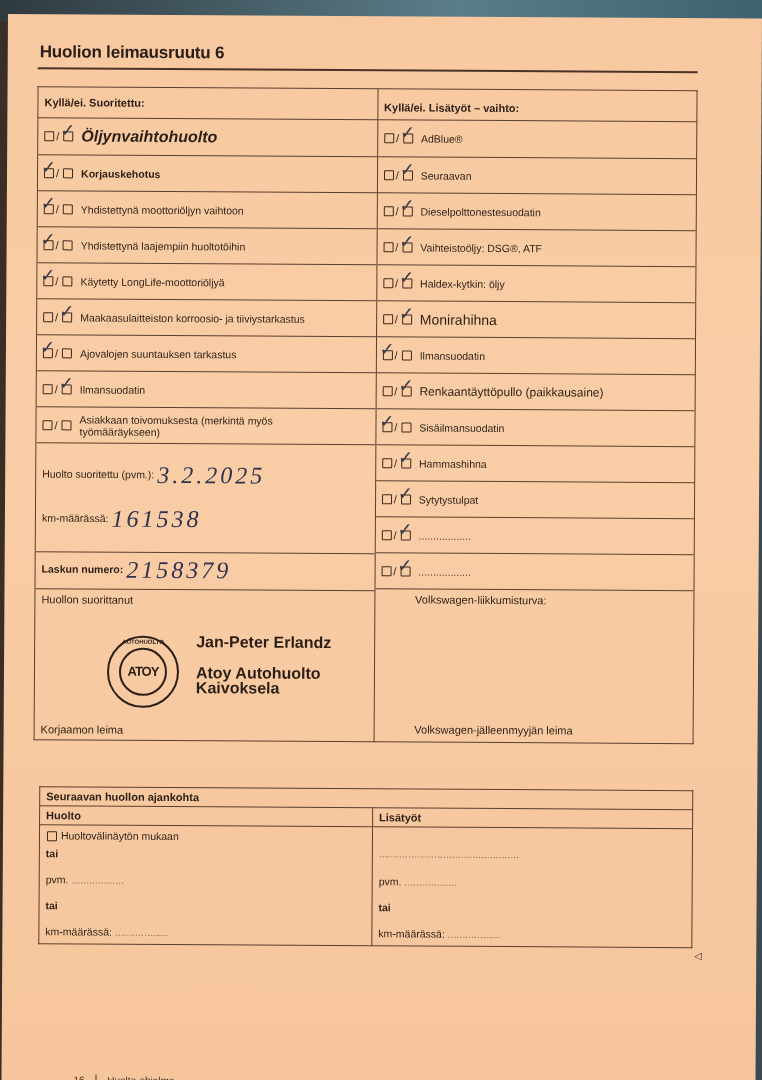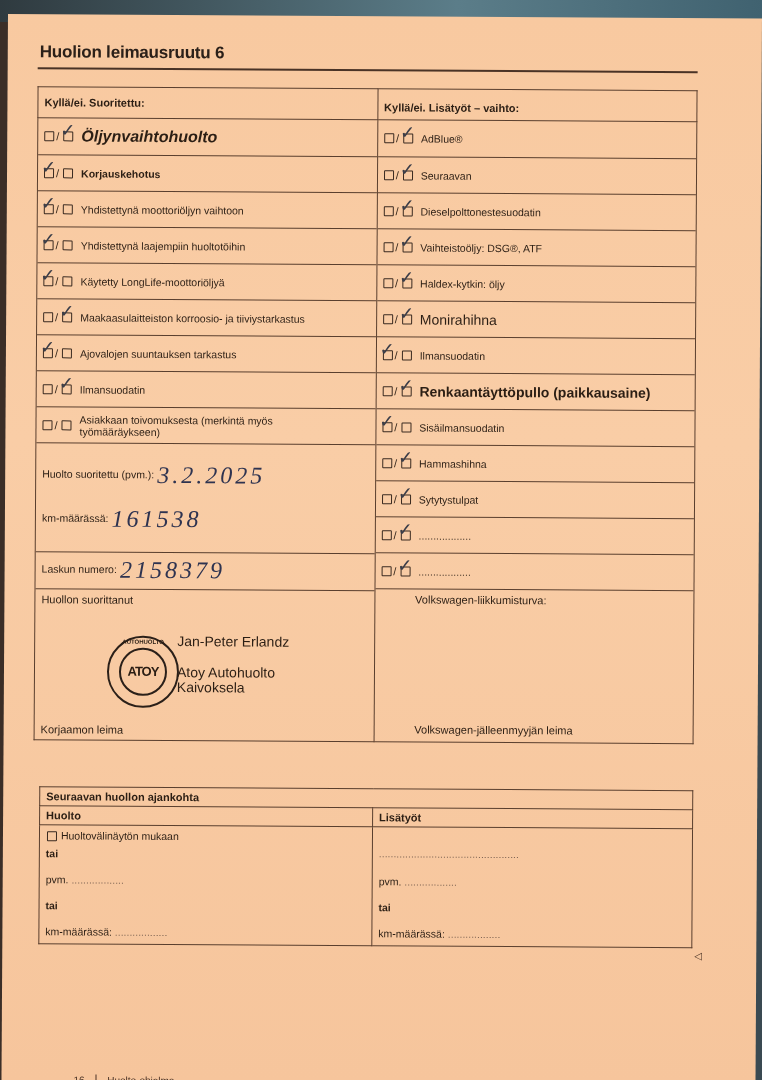--- a/index.html
+++ b/index.html
@@ -70,21 +70,21 @@
       border: 2px solid #2b2019; border-radius: 50%;
     }
     .stamp .inner {
       position: absolute; left: 10px; top: 10px; width: 44px; height: 44px;
       border: 2px solid #2b2019; border-radius: 50%;
       font-size: 13px; font-weight: bold; text-align: center; line-height: 44px; letter-spacing: -1px;
     }
     .stamp .ring {
       position: absolute; left: 0; top: 1px; width: 68px; text-align: center; font-size: 6px; font-weight: bold;
     }
-    .stamp-text { position: absolute; left: 142px; top: 44px; font-weight: normal; font-size: 14px; line-height: 15px; }
+    .stamp-text { position: absolute; left: 161px; top: 44px; font-weight: bold; font-size: 16px; line-height: 15px; }
     .stamp-text .gap { height: 16px; }
     .next { left: 36px; top: 772px; width: 654px; }
     .next td { padding: 0 6px; }
     .next .big { height: 118px; vertical-align: top; position: relative; }
     .line { position: absolute; left: 6px; font-size: 10.5px; }
     .footer { position: absolute; left: 72px; top: 1060px; font-size: 10px; color: #4a3326; }
     .footer .sep { display: inline-block; width: 1px; height: 12px; background: #4a3326; margin: 0 8px; vertical-align: middle; }
     .arrow { position: absolute; left: 692px; top: 932px; font-size: 10px; color: #4a3326; }
   </style>
 </head>
@@ -210,21 +210,21 @@
             <span style="font-size:10.5px;">Huolto suoritettu (pvm.):</span>
             <span class="hand">3.2.2025</span>
           </div>
           <div style="position:absolute; left:6px; top:62px;">
             <span style="font-size:10.5px;">km-määrässä:</span>
             <span class="hand">161538</span>
           </div>
         </div>
         <div style="border-top:1px solid #5a3f2e; height:36px; position:relative;">
           <div style="position:absolute; left:6px; top:4px;">
-            <span style="font-size:10.5px;">Laskun numero:</span>
+            <span style="font-size:10.5px;font-weight:bold;">Laskun numero:</span>
             <span class="hand">2158379</span>
           </div>
         </div>
         <div class="stamp-cell" style="border-top:1px solid #5a3f2e;">
           <div class="cell-top">Huollon suorittanut</div>
           <div class="stamp">
             <div class="ring">AUTOHUOLTO</div>
             <div class="inner">ATOY</div>
           </div>
           <div class="stamp-text">
@@ -317,21 +317,21 @@
               </div>
               <div style="border-top: 1px solid rgb(90, 63, 46); height: 36px; display: flex; align-items: center; padding-left: 4px; box-sizing: border-box;">
                 <span class="check">
                   <span class="cb"></span>
                 </span>
                 <span class="slash">/</span>
                 <span class="check">
                   <span class="cb"></span>
                   <span class="tick">✓</span>
                 </span>
-                <span class="lbl" style="font-size: 14px; line-height: 12px; font-weight: bold;">Renkaantäyttöpullo (paikkausaine)</span>
+                <span class="lbl" style="font-size: 12px; line-height: 12px;">Renkaantäyttöpullo (paikkausaine)</span>
               </div>
               <div style="border-top: 1px solid rgb(90, 63, 46); height: 36px; display: flex; align-items: center; padding-left: 4px; box-sizing: border-box;">
                 <span class="check">
                   <span class="cb"></span>
                   <span class="tick">✓</span>
                 </span>
                 <span class="slash">/</span>
                 <span class="check">
                   <span class="cb"></span>
                 </span>

